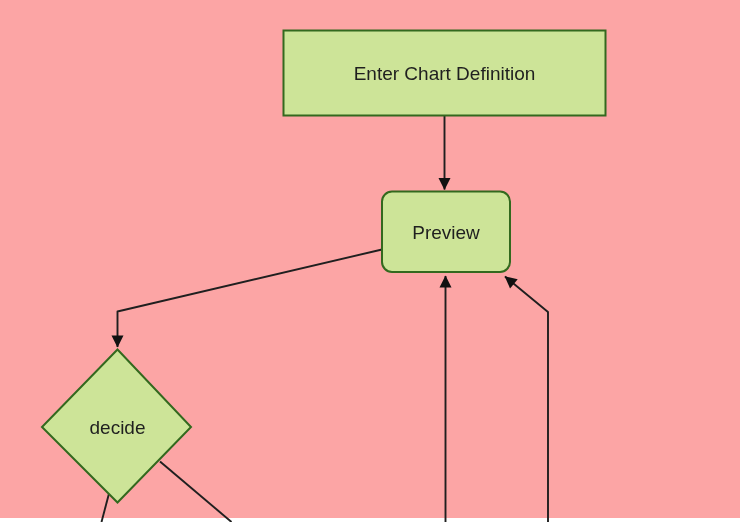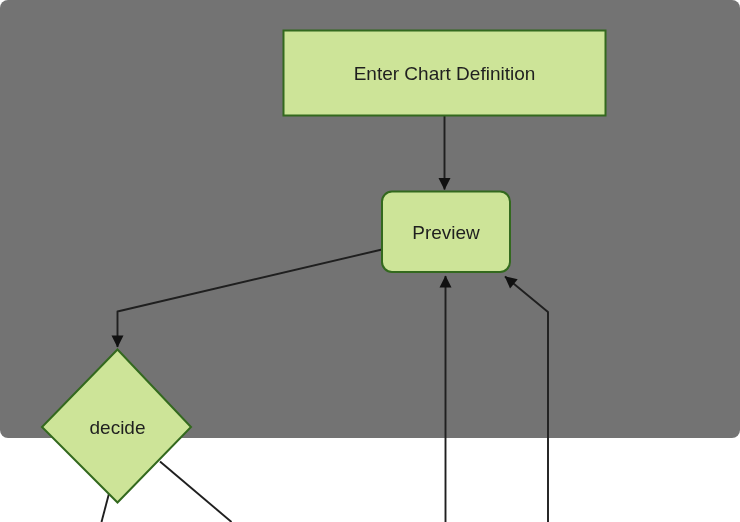--- a/index.html
+++ b/index.html
@@ -7,23 +7,22 @@
     padding: 0;
     width: 740px;
     height: 522px;
     background: #ffffff;
     overflow: hidden;
     font-family: "Liberation Sans", sans-serif;
   }
   .canvas-wrap {
     position: relative;
     width: 740px;
-    height: 438px;
-    background: #737373;
-    border-radius: 8px;
+    height: 518px;
+    background: #fca5a5;
   }
   svg { display: block; }
   .edge-path {
     fill: none;
     stroke-width: 1.9px;
     stroke-linejoin: round;
     stroke-linecap: butt;
   }
   .node-shape {
     stroke-width: 2px;

